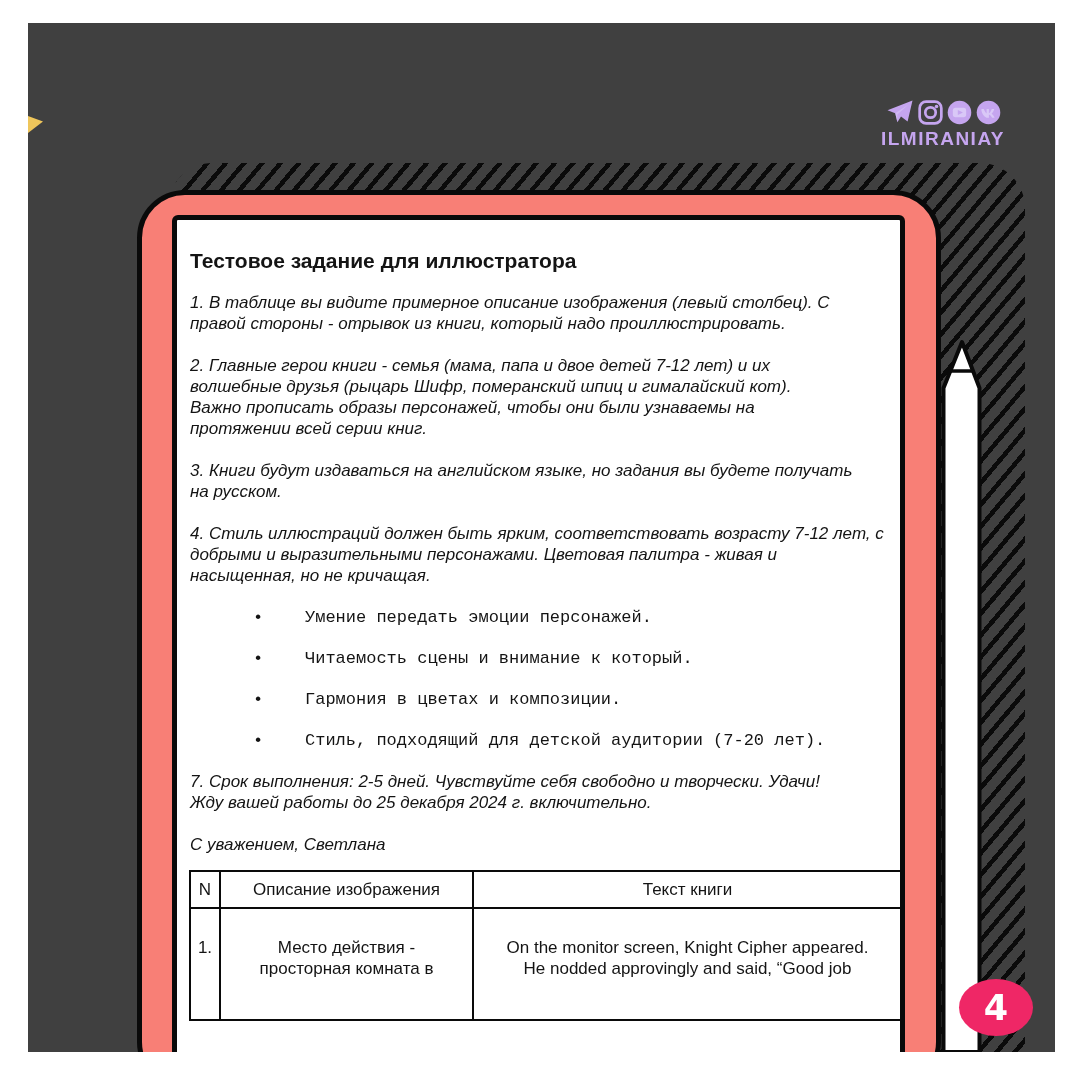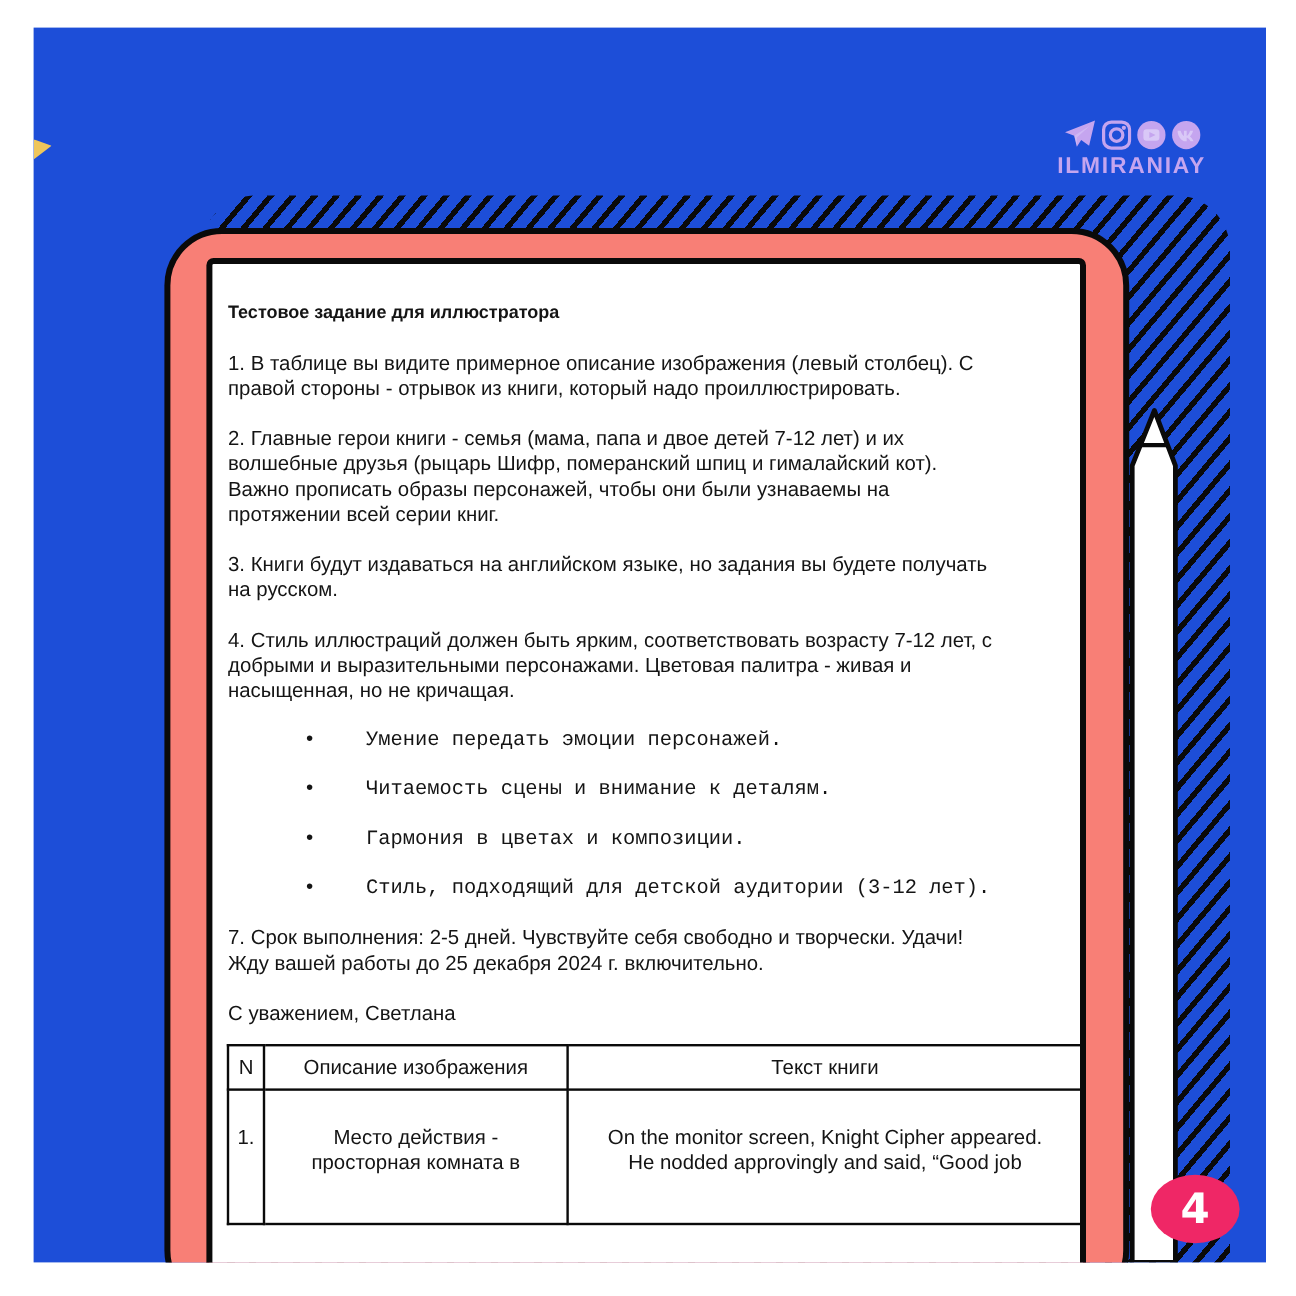--- a/index.html
+++ b/index.html
@@ -9,21 +9,21 @@
     font-family: "Liberation Sans", sans-serif;
     position: relative;
     overflow: hidden;
   }
 
   
   .canvas {
     position: absolute;
     left: 28px; top: 23px;
     width: 1027px; height: 1029px;
-    background: #1d4ed8;
+    background: #404040;
     overflow: hidden;
   }
 
   
   .yellow-tri {
     position: absolute;
     left: 0; top: 93px;
     width: 15px; height: 17px;
     background: #EFC65B;
     clip-path: polygon(0 0, 100% 32%, 0 100%);
@@ -76,27 +76,27 @@
     background: #ffffff;
     border: 5px solid #0a0a0a;
     border-radius: 6px;
     padding: 30px 10px 0 13px;
     color: #141414;
     font-size: 17px;
     line-height: 21px;
     overflow: hidden;
   }
   .doc h1 {
-    font-size: 15px;
+    font-size: 21px;
     line-height: 21px;
     font-weight: bold;
     margin-bottom: 21px;
     white-space: pre;
   }
-  .doc p { margin-bottom: 21px; white-space: pre; }
+  .doc p { margin-bottom: 21px; white-space: pre; font-style: italic; }
   .doc ul { list-style: none; margin-bottom: 20px; font-family: Liberation Mono, monospace; }
   .doc li {
     position: relative;
     padding-left: 115px;
     margin-bottom: 20px;
     line-height: 21px;
   }
   .doc li:last-child { margin-bottom: 0; }
   .doc li::before {
     content: "\2022";
@@ -190,23 +190,23 @@
 Важно прописать образы персонажей, чтобы они были узнаваемы на
 протяжении всей серии книг.</p>
       <p>3. Книги будут издаваться на английском языке, но задания вы будете получать
 на русском.</p>
       <p>4. Стиль иллюстраций должен быть ярким, соответствовать возрасту 7-12 лет, с
 добрыми и выразительными персонажами. Цветовая палитра - живая и
 насыщенная, но не кричащая.</p>
 
       <ul>
         <li>Умение передать эмоции персонажей.</li>
-        <li>Читаемость сцены и внимание к деталям.</li>
+        <li>Читаемость сцены и внимание к который.</li>
         <li>Гармония в цветах и композиции.</li>
-        <li>Стиль, подходящий для детской аудитории (3-12 лет).</li>
+        <li>Стиль, подходящий для детской аудитории (7-20 лет).</li>
       </ul>
 
       <p>7. Срок выполнения: 2-5 дней. Чувствуйте себя свободно и творчески. Удачи!
 Жду вашей работы до 25 декабря 2024 г. включительно.</p>
       <p class="signature">С уважением, Светлана</p>
 
       <table class="task-table">
         <colgroup>
             <col class="c-num">
             <col class="c-desc">

